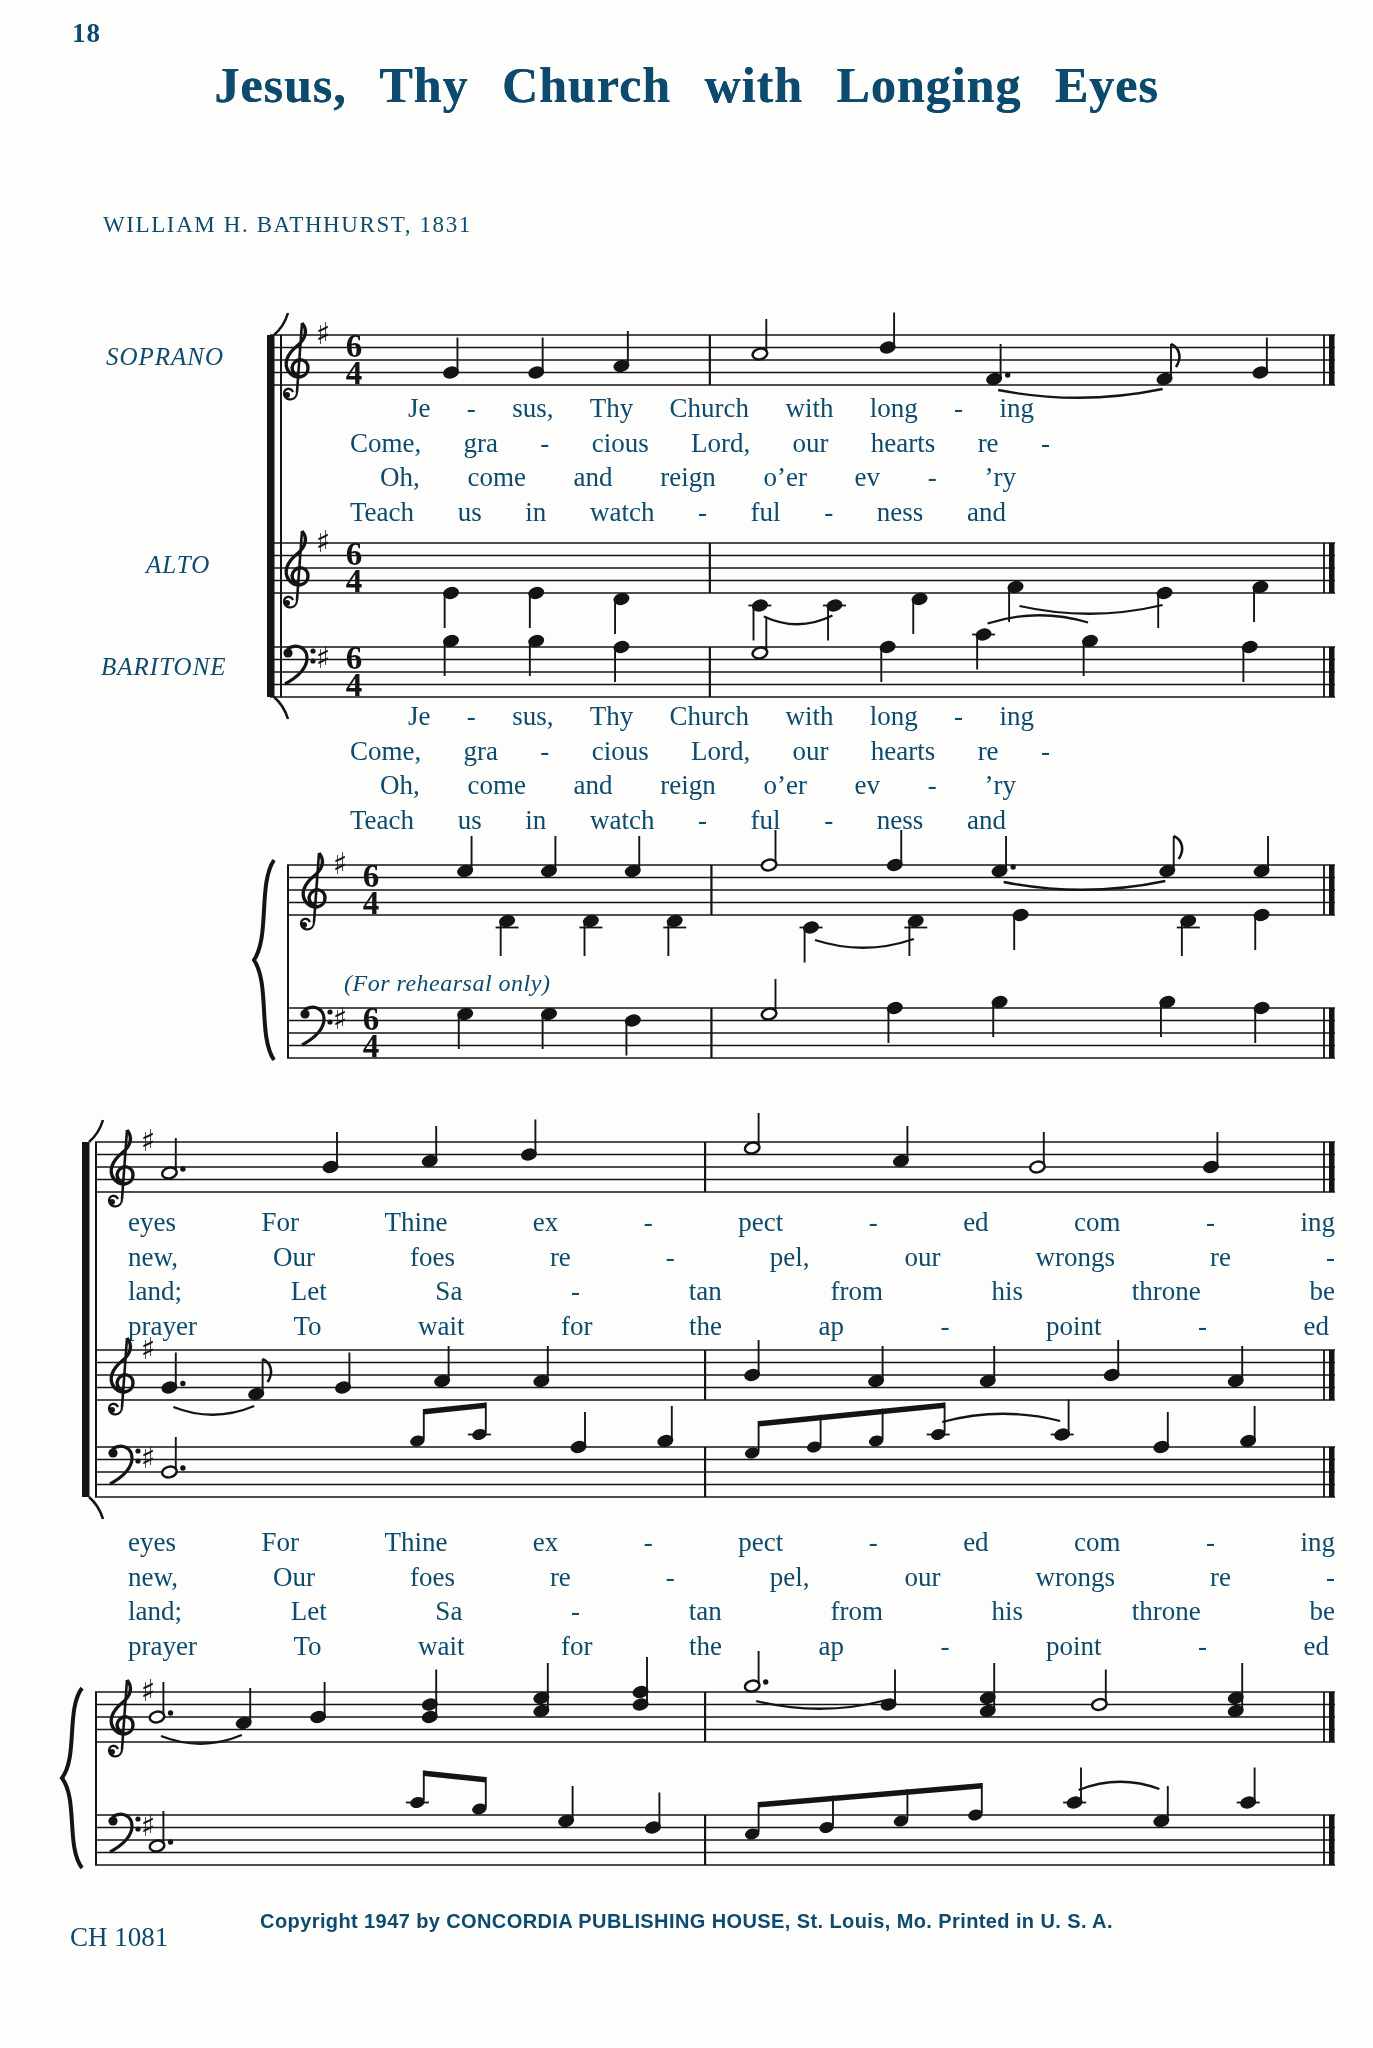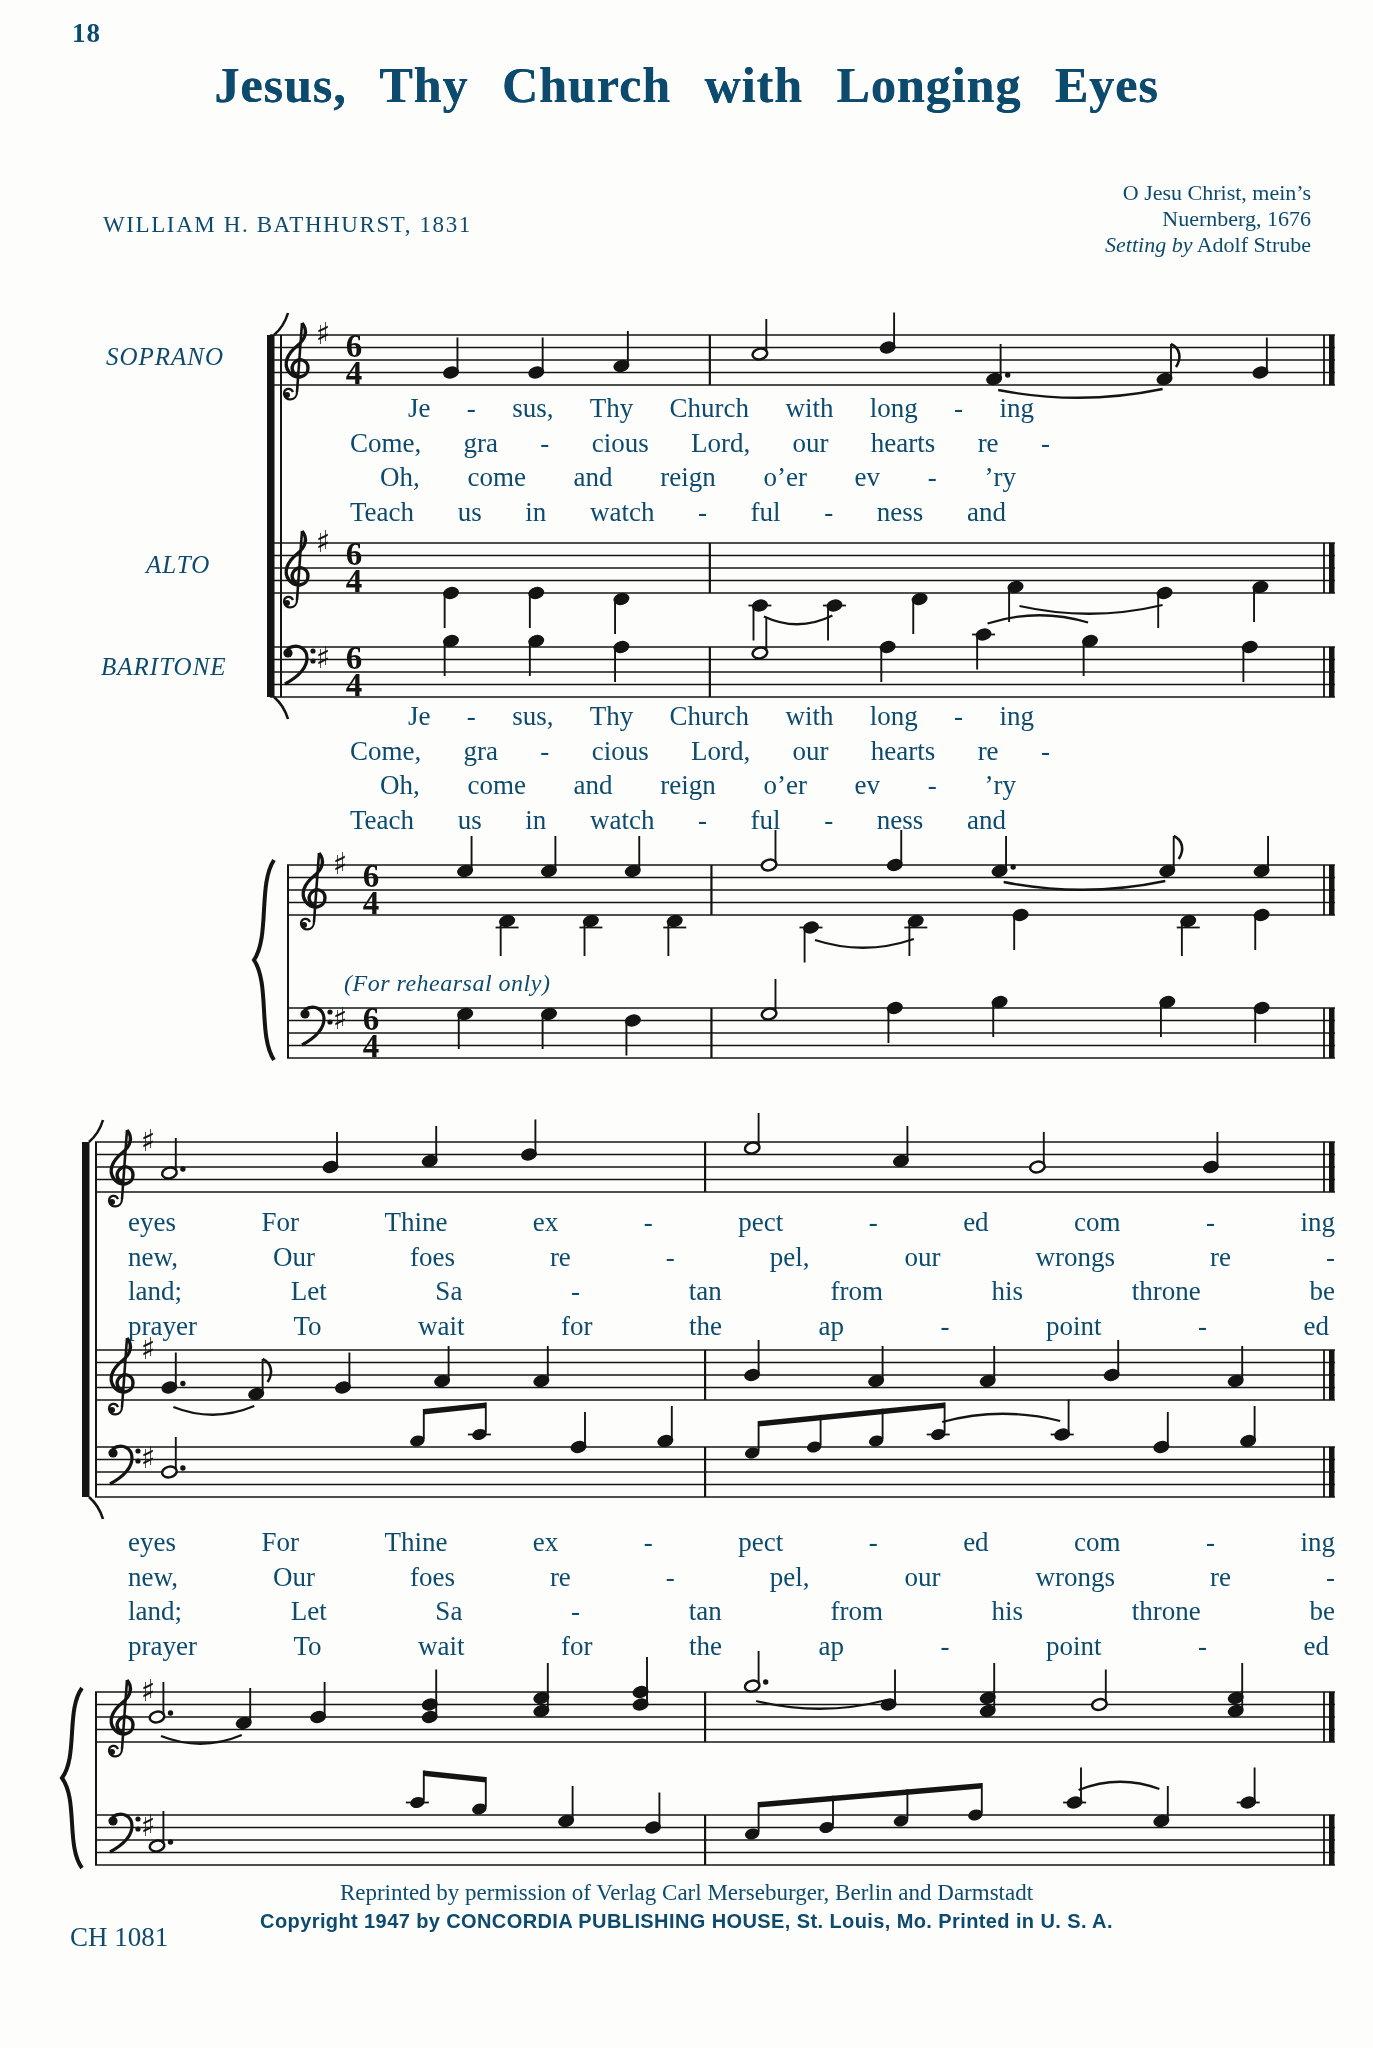--- a/index.html
+++ b/index.html
@@ -46,25 +46,20 @@
 </head>
 <body>
 
 <div class="page">
 
   <div class="abs pageno">18</div>
   <div class="abs title">Jesus, Thy Church with Longing Eyes</div>
 
   <div class="abs author">WILLIAM H. BATHHURST, 1831</div>
 
-  <div class="abs credit-block">
-    <div>O Jesu Christ, mein’s</div>
-    <div>Nuernberg, 1676</div>
-    <div><span class="it">Setting by</span> <span>Adolf Strube</span></div>
-  </div>
 
   <div class="abs voice-label v-sop">SOPRANO</div>
   <div class="abs voice-label v-alto">ALTO</div>
   <div class="abs voice-label v-bar">BARITONE</div>
 
   <div class="abs lyrics lyr-s1">
       <div class="lyric-line">
         <span>Je</span>
         <span>-</span>
         <span>sus,</span>
@@ -712,16 +707,15 @@
       <svg width="52" height="220" style="left:250px; top:860px;">
         <path d="M 24 0 C 8 24 20 76 4 100 C 20 124 8 176 24 200" fill="none" stroke="#141414" stroke-width="4"></path>
         <line x1="38" y1="5" x2="38" y2="198" stroke="#141414" stroke-width="2"></line>
       </svg>
       <svg width="52" height="200" style="left:58px; top:1688px;">
         <path d="M 24 0 C 8 21.599999999999998 20 68.4 4 90 C 20 111.6 8 158.4 24 180" fill="none" stroke="#141414" stroke-width="4"></path>
         <line x1="38" y1="4" x2="38" y2="177" stroke="#141414" stroke-width="2"></line>
       </svg>
     </div>
 
-  <div class="abs foot-reprint">Reprinted by permission of Verlag Carl Merseburger, Berlin and Darmstadt</div>
   <div class="abs foot-copy">Copyright 1947 by CONCORDIA PUBLISHING HOUSE, St. Louis, Mo. Printed in U. S. A.</div>
   <div class="abs catalog">CH 1081</div>
 </div>
 
 </body></html>

